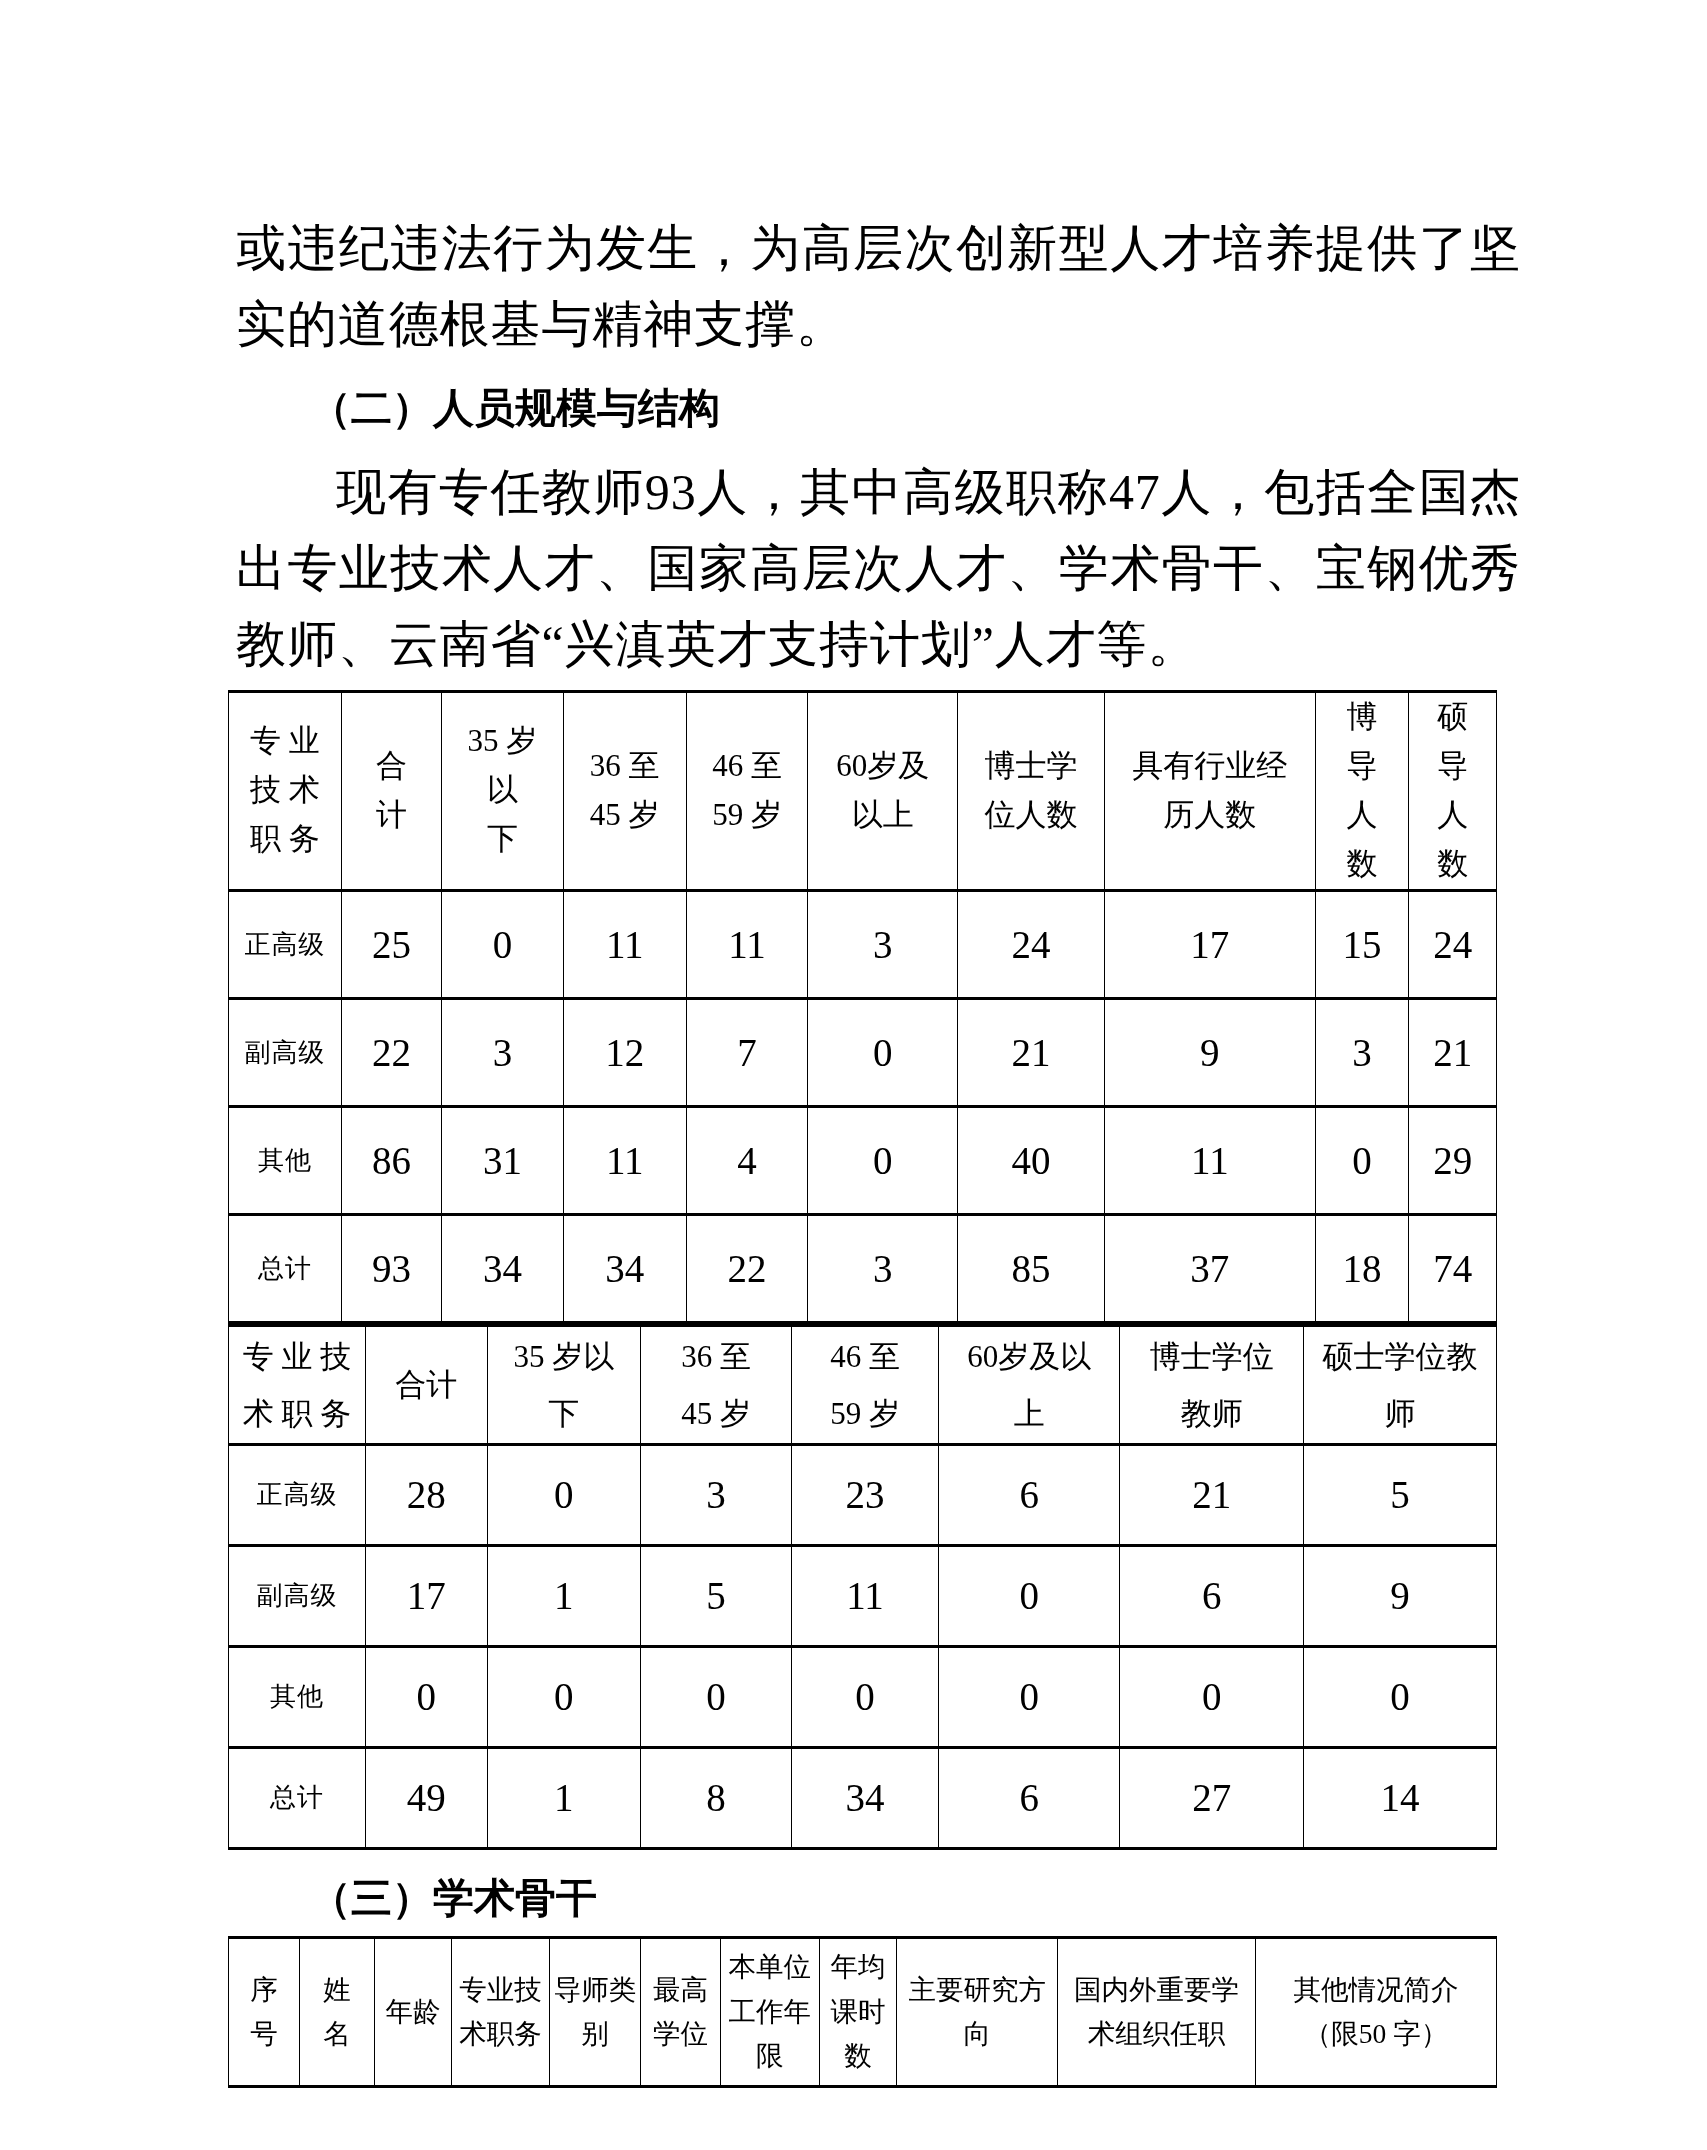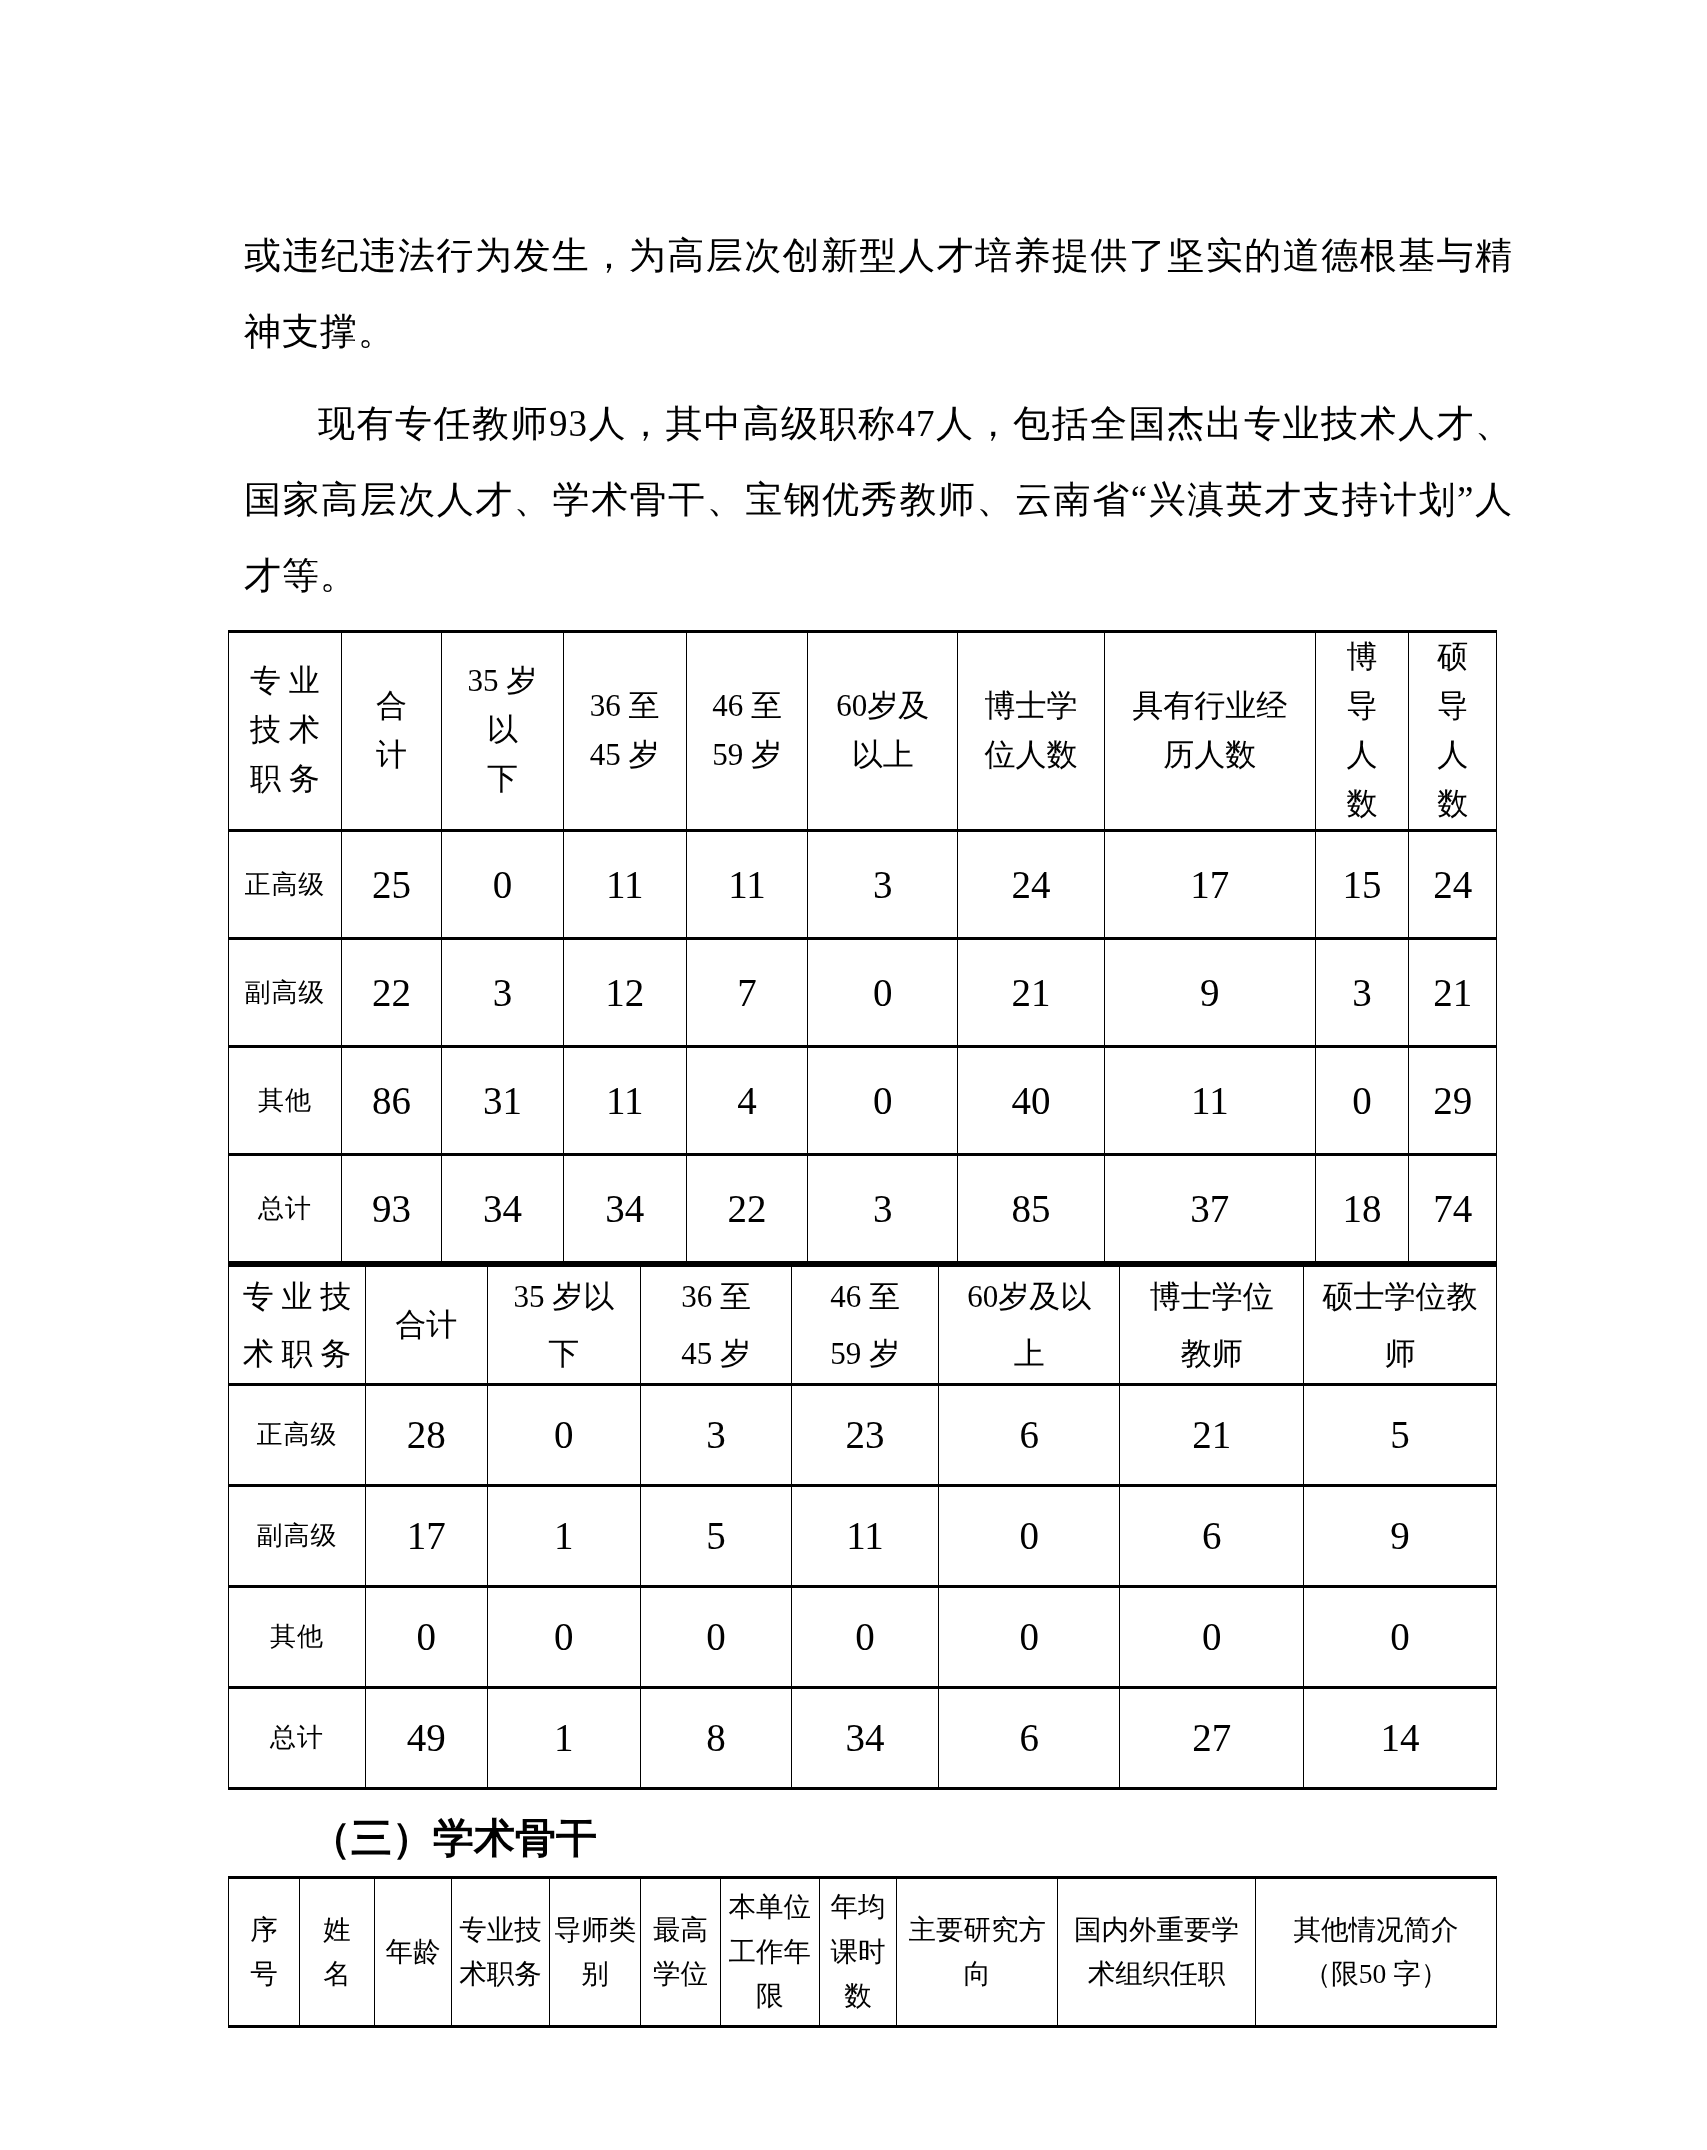--- a/index.html
+++ b/index.html
@@ -12,22 +12,22 @@
     width: 1708px;
     height: 2414px;
     background: #ffffff;
     color: #000000;
     font-family: "Liberation Serif", "DejaVu Serif", serif;
     box-sizing: border-box;
     padding: 202px 179px 0 228px;
     overflow: hidden;
   }
   .body-text {
-    margin: 16px;
-    font-size: 37px;
+    margin: 8px;
+    font-size: 50px;
     line-height: 76px;
     text-align: justify;
     letter-spacing: 0.9px;
   }
   .indent { text-indent: 2em; }
   .sec-heading {
     margin: 4.3px 0 0 0;
     font-size: 41px;
     line-height: 76px;
     font-weight: bold;
@@ -66,20 +66,21 @@
   .p-mentors { margin-top: 6px; }
   .h-academic { margin-top: 10.3px; }
 </style>
 </head>
 <body>
 
 <div class="page">
 
   <p class="body-text">或违纪违法行为发生，为高层次创新型人才培养提供了坚实的道德根基与精神支撑。</p>
 
+  <h2 class="sec-heading">（二）人员规模与结构</h2>
 
   <p class="body-text indent">现有专任教师93人，其中高级职称47人，包括全国杰出专业技术人才、国家高层次人才、学术骨干、宝钢优秀教师、云南省“兴滇英才支持计划”人才等。</p>
 
   <table class="doc-table t1">
       <colgroup>
         <col style="width: 8.9%;">
         <col style="width: 7.9%;">
         <col style="width: 9.6%;">
         <col style="width: 9.7%;">
         <col style="width: 9.6%;">

